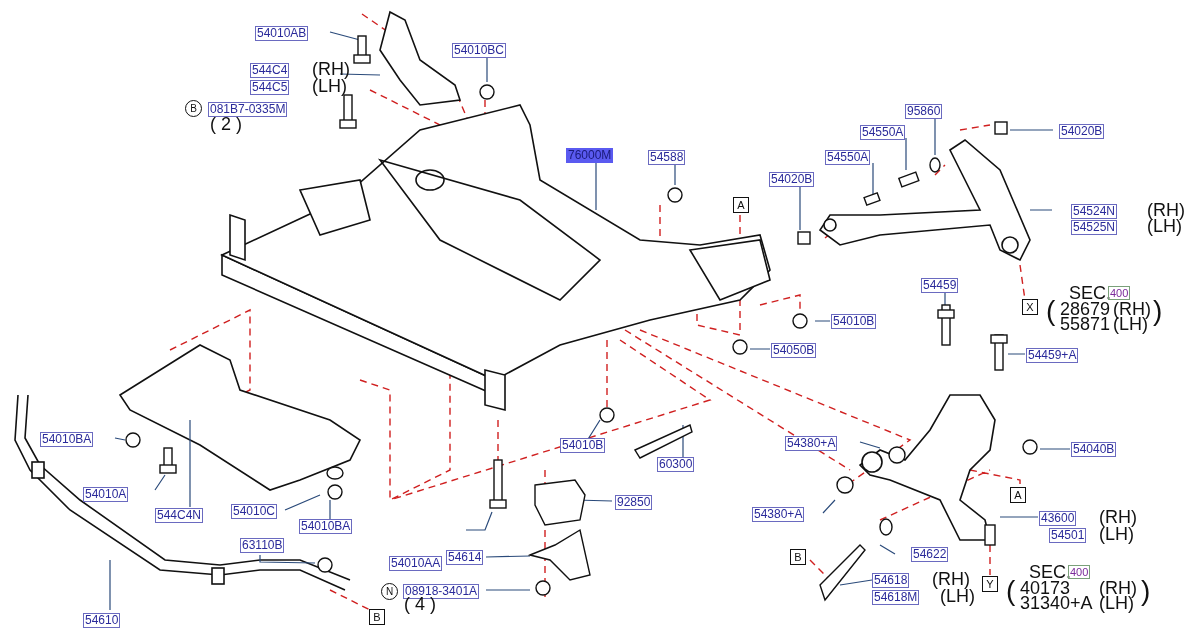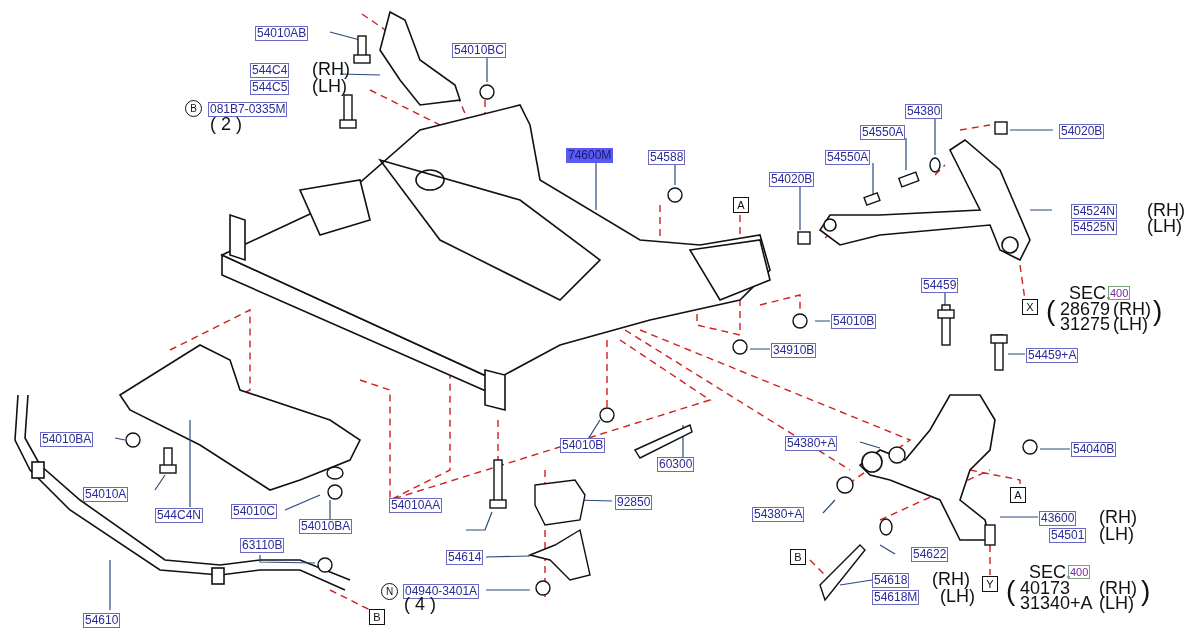--- a/index.html
+++ b/index.html
@@ -117,55 +117,55 @@
 <span class="lbl" style="left:255px;top:26px">54010AB</span>
 <span class="lbl" style="left:452px;top:43px">54010BC</span>
 <span class="lbl" style="left:250px;top:63px">544C4</span>
 <span class="txt" style="left:312px;top:63px">(RH)</span>
 <span class="lbl" style="left:250px;top:80px">544C5</span>
 <span class="txt" style="left:312px;top:80px">(LH)</span>
 <span class="circ" style="left:185px;top:100px">B</span>
 <span class="lbl" style="left:208px;top:102px">081B7-0335M</span>
 <span class="txt" style="left:210px;top:118px">( 2 )</span>
 
-<span class="lbl hl" style="left:566px;top:148px">74600M</span>
+<span class="lbl hl" style="left:566px;top:148px">76000M</span>
 <span class="lbl" style="left:648px;top:150px">54588</span>
 <span class="lbl" style="left:769px;top:172px">54020B</span>
 <span class="lbl" style="left:825px;top:150px">54550A</span>
 <span class="lbl" style="left:860px;top:125px">54550A</span>
-<span class="lbl" style="left:905px;top:104px">54380</span>
+<span class="lbl" style="left:905px;top:104px">95860</span>
 <span class="lbl" style="left:1059px;top:124px">54020B</span>
 <span class="lbl" style="left:1071px;top:204px">54524N</span>
 <span class="txt" style="left:1147px;top:204px">(RH)</span>
 <span class="lbl" style="left:1071px;top:220px">54525N</span>
 <span class="txt" style="left:1147px;top:220px">(LH)</span>
 
 <span class="lbl" style="left:921px;top:278px">54459</span>
 <span class="lbl" style="left:831px;top:314px">54010B</span>
-<span class="lbl" style="left:771px;top:343px">34910B</span>
+<span class="lbl" style="left:771px;top:343px">54050B</span>
 <span class="lbl" style="left:1026px;top:348px">54459+A</span>
 
 <span class="lbl" style="left:40px;top:432px">54010BA</span>
 <span class="lbl" style="left:83px;top:487px">54010A</span>
 <span class="lbl" style="left:155px;top:508px">544C4N</span>
 <span class="lbl" style="left:231px;top:504px">54010C</span>
 <span class="lbl" style="left:299px;top:519px">54010BA</span>
 <span class="lbl" style="left:240px;top:538px">63110B</span>
 <span class="lbl" style="left:83px;top:613px">54610</span>
 
 <span class="lbl" style="left:560px;top:438px">54010B</span>
 <span class="lbl" style="left:657px;top:457px">60300</span>
 <span class="lbl" style="left:785px;top:436px">54380+A</span>
 <span class="lbl" style="left:1071px;top:442px">54040B</span>
 <span class="lbl" style="left:752px;top:507px">54380+A</span>
 <span class="lbl" style="left:615px;top:495px">92850</span>
-<span class="lbl" style="left:389px;top:498px">54010AA</span>
+<span class="lbl" style="left:389px;top:556px">54010AA</span>
 <span class="lbl" style="left:446px;top:550px">54614</span>
 <span class="circ" style="left:381px;top:583px">N</span>
-<span class="lbl" style="left:403px;top:584px">04940-3401A</span>
+<span class="lbl" style="left:403px;top:584px">08918-3401A</span>
 <span class="txt" style="left:404px;top:598px">( 4 )</span>
 
 <span class="lbl" style="left:1039px;top:511px">43600</span>
 <span class="txt" style="left:1099px;top:511px">(RH)</span>
 <span class="lbl" style="left:1049px;top:528px">54501</span>
 <span class="txt" style="left:1099px;top:528px">(LH)</span>
 <span class="lbl" style="left:911px;top:547px">54622</span>
 <span class="lbl" style="left:872px;top:573px">54618</span>
 <span class="txt" style="left:932px;top:573px">(RH)</span>
 <span class="lbl" style="left:872px;top:590px">54618M</span>
@@ -176,21 +176,21 @@
 <span class="ref" style="left:369px;top:609px">B</span>
 <span class="ref" style="left:790px;top:549px">B</span>
 <span class="ref" style="left:1022px;top:299px">X</span>
 <span class="ref" style="left:982px;top:576px">Y</span>
 
 <span class="txt" style="left:1069px;top:287px">SEC.</span>
 <span class="sec" style="left:1108px;top:286px">400</span>
 <span class="paren" style="left:1046px;top:297px">(</span>
 <span class="txt" style="left:1060px;top:303px">28679</span>
 <span class="txt" style="left:1113px;top:303px">(RH)</span>
-<span class="txt" style="left:1060px;top:318px">31275</span>
+<span class="txt" style="left:1060px;top:318px">55871</span>
 <span class="txt" style="left:1113px;top:318px">(LH)</span>
 <span class="paren" style="left:1153px;top:297px">)</span>
 
 <span class="txt" style="left:1029px;top:566px">SEC.</span>
 <span class="sec" style="left:1068px;top:565px">400</span>
 <span class="paren" style="left:1006px;top:577px">(</span>
 <span class="txt" style="left:1020px;top:582px">40173</span>
 <span class="txt" style="left:1099px;top:582px">(RH)</span>
 <span class="txt" style="left:1020px;top:597px">31340+A</span>
 <span class="txt" style="left:1099px;top:597px">(LH)</span>

